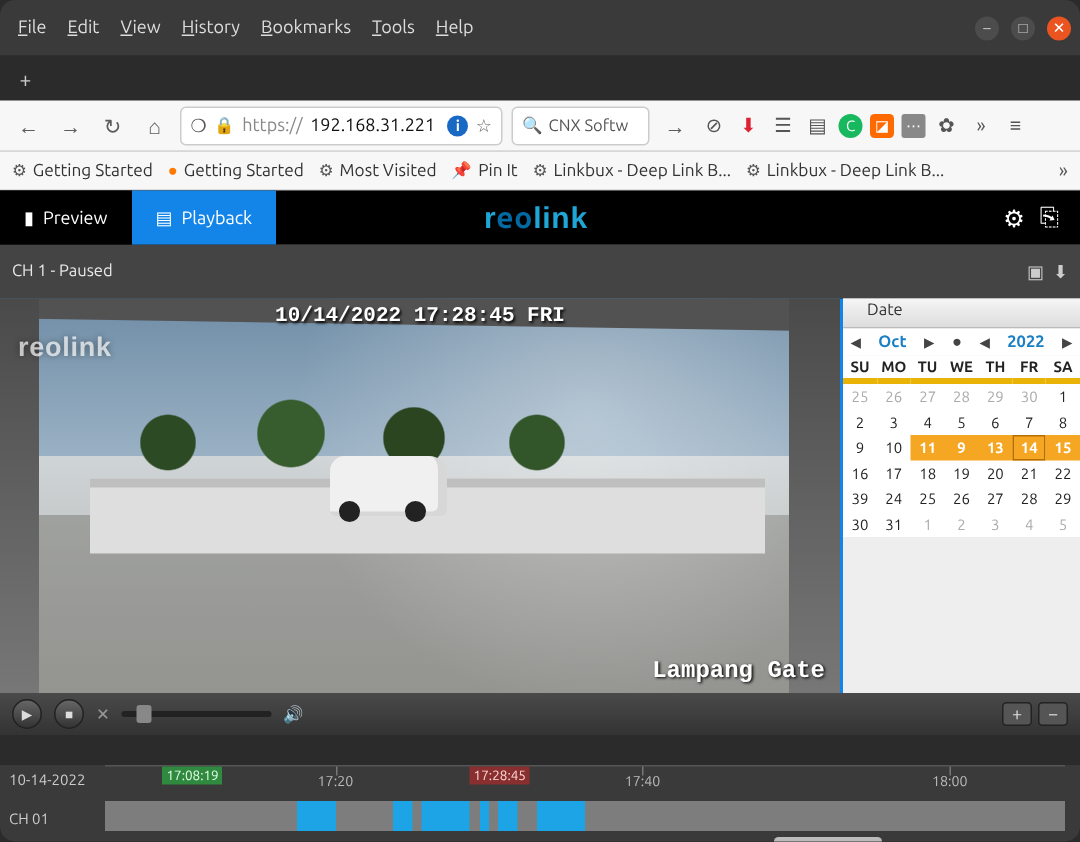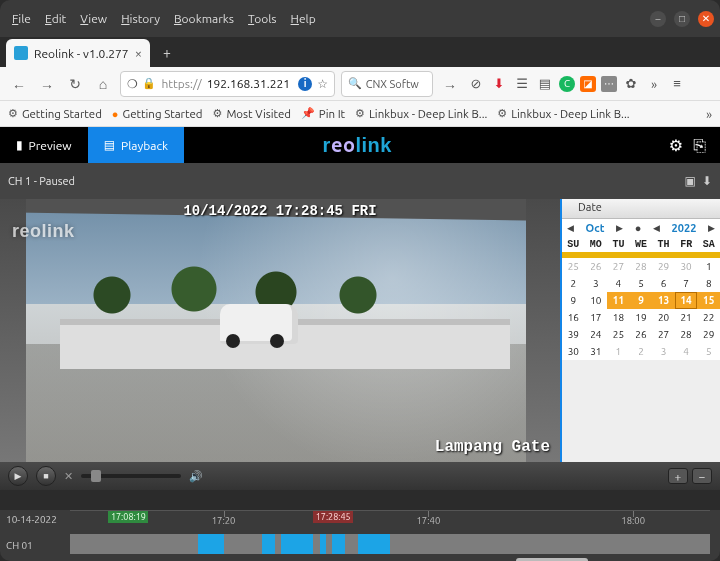--- a/index.html
+++ b/index.html
@@ -47,21 +47,21 @@
 .bm .bi { color: #555; font-size: 11px; }
 .bm .bi.ff { color: #ff7800; }
 .bmbar .more { margin-left: auto; color: #555; font-size: 13px; }
 
 
 .apphdr { height: 36px; background: #000; display: flex; align-items: center; }
 .apphdr .btn { height: 36px; display: flex; align-items: center; gap: 6px; padding: 0 16px; color: #fff; font-size: 12px; }
 .apphdr .btn.preview { background: #000; }
 .apphdr .btn.playback { background: #1385e8; }
 .apphdr .logo { margin: 0 auto; font-family: Arial; font-size: 20px; font-weight: 600; color: #1fa6d7; letter-spacing: 0.5px; }
-.apphdr .logo .eo { color:#c4b5fd;text-align:right; }
+.apphdr .logo .eo { color:#0369a1;text-align:right; }
 .apphdr .right-icons { margin-left: auto; display: flex; gap: 10px; padding-right: 14px; }
 .apphdr .ri { color: #fff; font-size: 16px; }
 
 
 .chanbar { height: 36px; background: #444; display: flex; align-items: center; padding: 0 8px; color: #e8e8e8; font-size: 11px; }
 .chanbar .chan-icons { margin-left: auto; display: flex; gap: 6px; color: #ccc; font-size: 12px; }
 
 
 .mainarea { display: flex; height: 263px; background:#000; }
 .video { flex: 1; position: relative; background: linear-gradient(180deg,#6f8da6 0%,#9ab1c4 40%,#cfd4d6 40%,#b0b0ad 100%); overflow: hidden; border-right: 2px solid #1385e8; }
@@ -84,21 +84,21 @@
 
 
 .calwrap { width: 158px; background: #eee; display: flex; flex-direction: column; }
 .calwrap .datehdr { height: 20px; background: linear-gradient(#f5f5f5,#ddd); font-size: 11px; color: #333; padding: 2px 16px; border-bottom: 1px solid #bbb; }
 .calctrl { height: 18px; display: flex; align-items: center; justify-content: space-between; padding: 0 5px; font-size: 11px; background:#fff; }
 .calctrl .mon { color: #1a7fc4; font-weight: bold; }
 .calctrl .yr { color: #1a7fc4; font-weight: bold; }
 .calctrl .arr { color: #444; font-size: 9px; }
 .calctrl .dot { color:#444; font-size:11px; }
 .calgrid { display: grid; grid-template-columns: repeat(7, 1fr); font-size: 10px; text-align: center; background:#fff; }
-.calgrid .dh { font-weight: bold; padding: 2px 0; color: #222; border-bottom: 6px solid #eab308; font-family: Liberation Mono, monospace; }
+.calgrid .dh { font-weight: bold; padding: 2px 0; color: #222; border-bottom: 4px solid #eab308; }
 .calgrid .d { padding: 3px 0; color: #222; }
 .calgrid .d.dim { color: #aaa; }
 .calgrid .d.mark { background: #f5a623; color: #fff; font-weight: bold; }
 .calgrid .d.mark.sel { background:#f5a623; border:1px solid #b76e00; padding:2px 0; }
 
 
 .pctrl { height: 28px; background: linear-gradient(#4a4a4a,#333); display: flex; align-items: center; padding: 0 8px; gap: 8px; }
 .pbtn { width: 20px; height: 20px; border-radius: 50%; background: linear-gradient(#666,#333); border: 1px solid #222; display: flex; align-items: center; justify-content: center; color: #ddd; font-size: 9px; }
 .mute { color:#999; font-size:11px; }
 .volslider { width: 100px; height: 4px; background: #222; border-radius: 2px; position: relative; }
@@ -136,25 +136,20 @@
       <span class="menu"><u>H</u>elp</span>
     </div>
   <div class="winctrl">
     <div class="wc min">–</div>
     <div class="wc max">□</div>
     <div class="wc close">✕</div>
   </div>
 </div>
 
 <div class="tabstrip">
-  <div class="tab">
-    <span class="favicon"></span>
-    <span>Reolink - v1.0.277</span>
-    <span class="tabclose">×</span>
-  </div>
   <div class="newtab">+</div>
 </div>
 
 <div class="addrbar">
   <div class="nav-icon">←</div>
   <div class="nav-icon">→</div>
   <div class="nav-icon">↻</div>
   <div class="nav-icon">⌂</div>
   <div class="urlbox">
     <span class="shield">❍</span>

